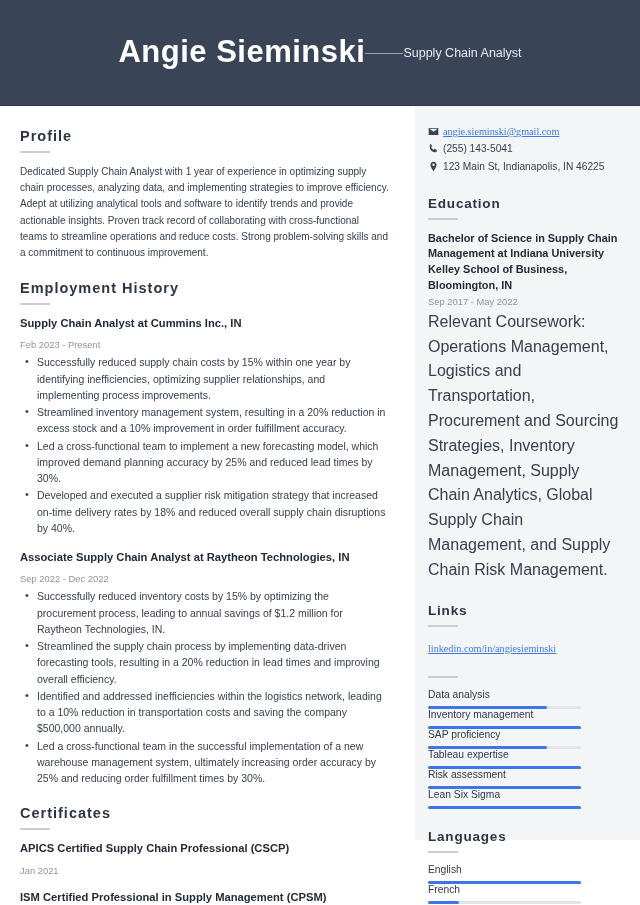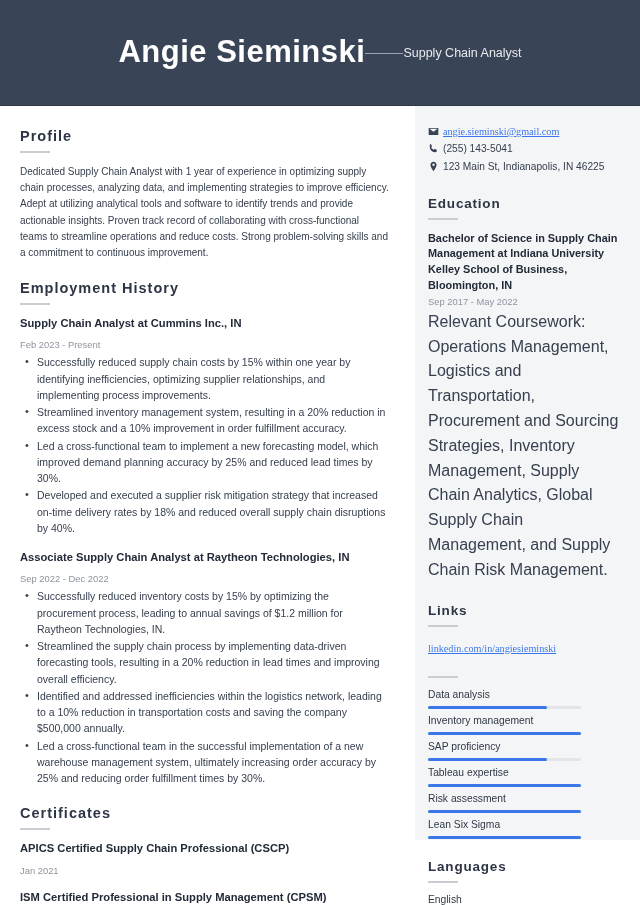--- a/index.html
+++ b/index.html
@@ -166,21 +166,21 @@
     margin-top: 2px;
     margin-bottom: 3px;
   }
   .edu-course {
     font-size: 16px;
     line-height: 1.55;
     color: #37404f;
   }
 
   
-  .skill { margin-bottom: 6px; }
+  .skill { }
   .skill-label {
     font-size: 10.3px;
     color: #2f3846;
     margin-bottom: 6px;
   }
   .skill-track {
     position: relative;
     height: 3px;
     background: #e2e4e8;
     border-radius: 2px;

